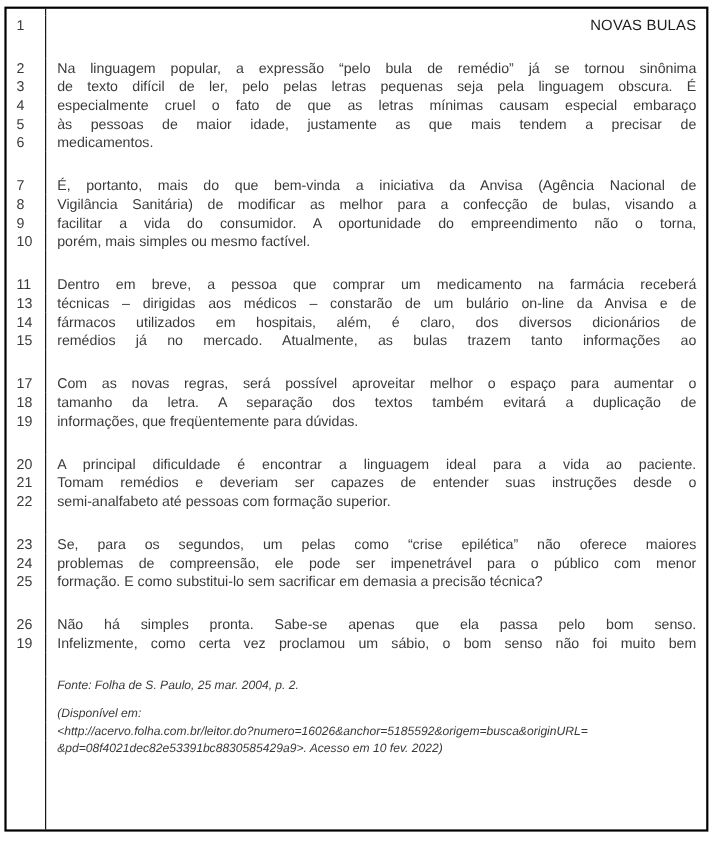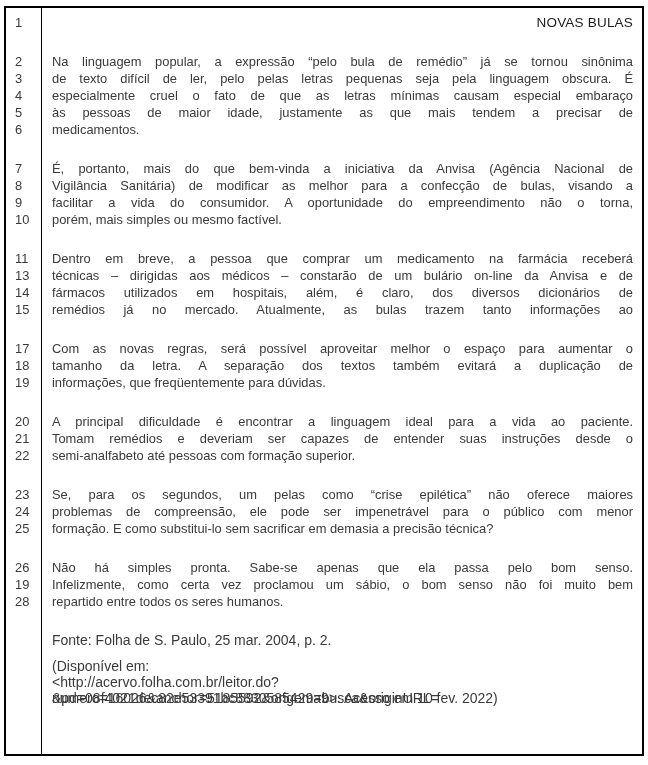--- a/index.html
+++ b/index.html
@@ -49,23 +49,24 @@
     font-weight: normal;
     font-size: 13.5px;
     color: #1d1d1d;
     letter-spacing: 0.2px;
   }
   .j {
     text-align: justify;
     text-align-last: justify;
   }
   .small {
-    font-size: 14px;
+    font-size: 11px;
     line-height: 16px;
     color: #3a3a3a;
+    font-style: italic;
   }
 </style>
 </head>
 <body>
 
 <div class="frame" id="frame">
     <div class="row sp-top">
       <div class="num"></div>
       <div class="txt"></div>
     </div>
@@ -190,24 +191,20 @@
       <div class="txt"></div>
     </div>
     <div class="row r17">
       <div class="num">26</div>
       <div class="txt j">Não há simples pronta. Sabe-se apenas que ela passa pelo bom senso.</div>
     </div>
     <div class="row r17">
       <div class="num">19</div>
       <div class="txt j">Infelizmente, como certa vez proclamou um sábio, o bom senso não foi muito bem</div>
     </div>
-    <div class="row r17">
-      <div class="num">28</div>
-      <div class="txt">repartido entre todos os seres humanos.</div>
-    </div>
     <div class="row gap">
       <div class="num"></div>
       <div class="txt"></div>
     </div>
     <div class="row r16">
       <div class="num"></div>
       <div class="txt small">Fonte: Folha de S. Paulo, 25 mar. 2004, p. 2.</div>
     </div>
     <div class="row sgap">
       <div class="num"></div>

